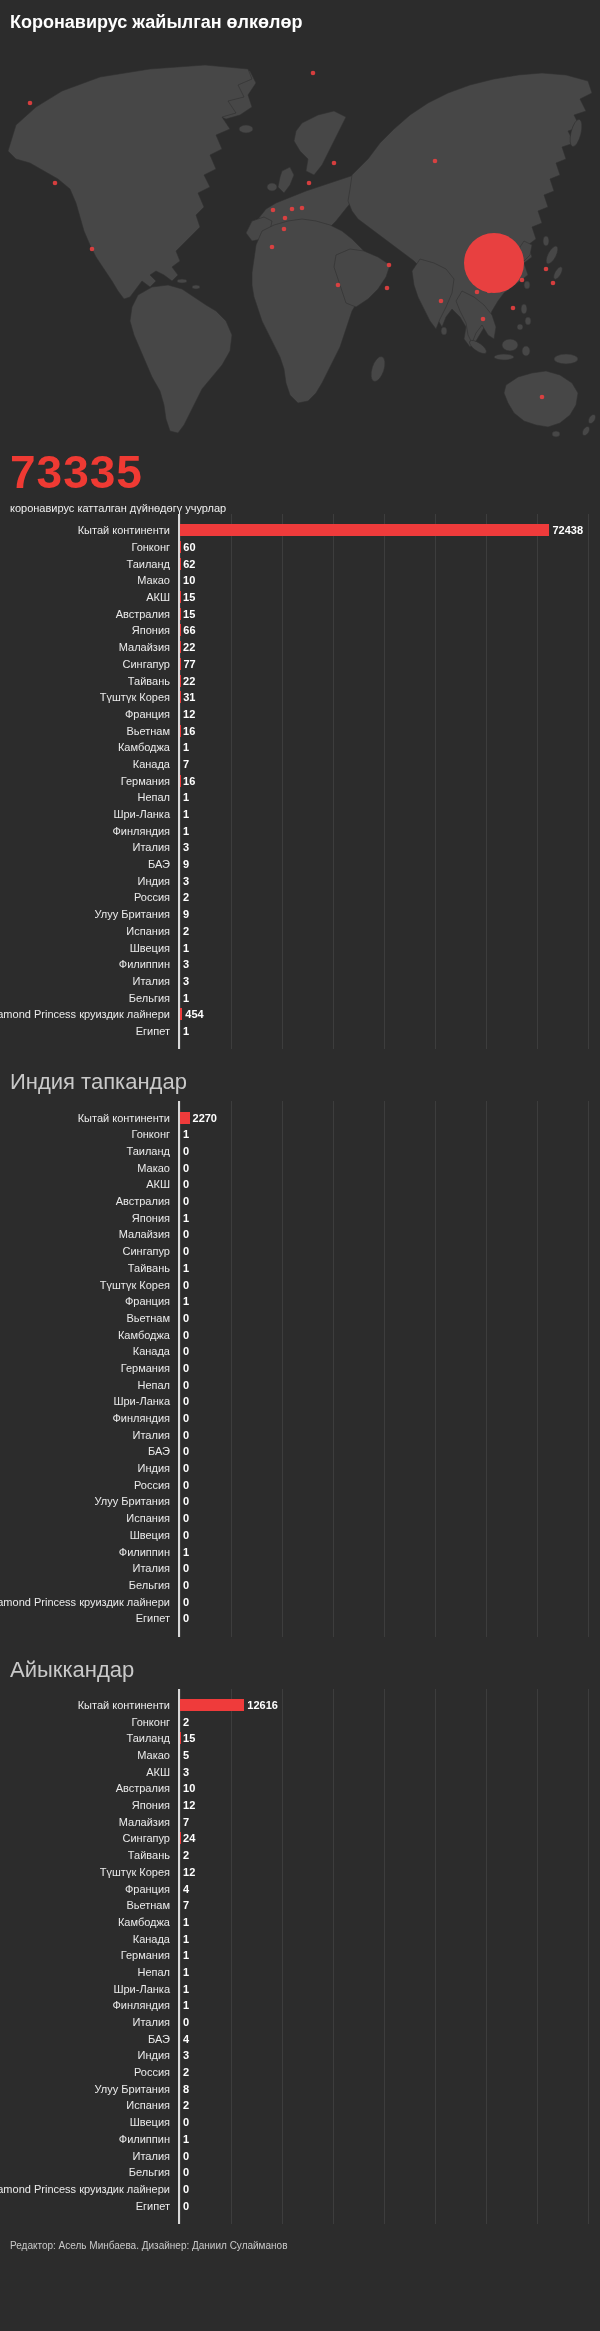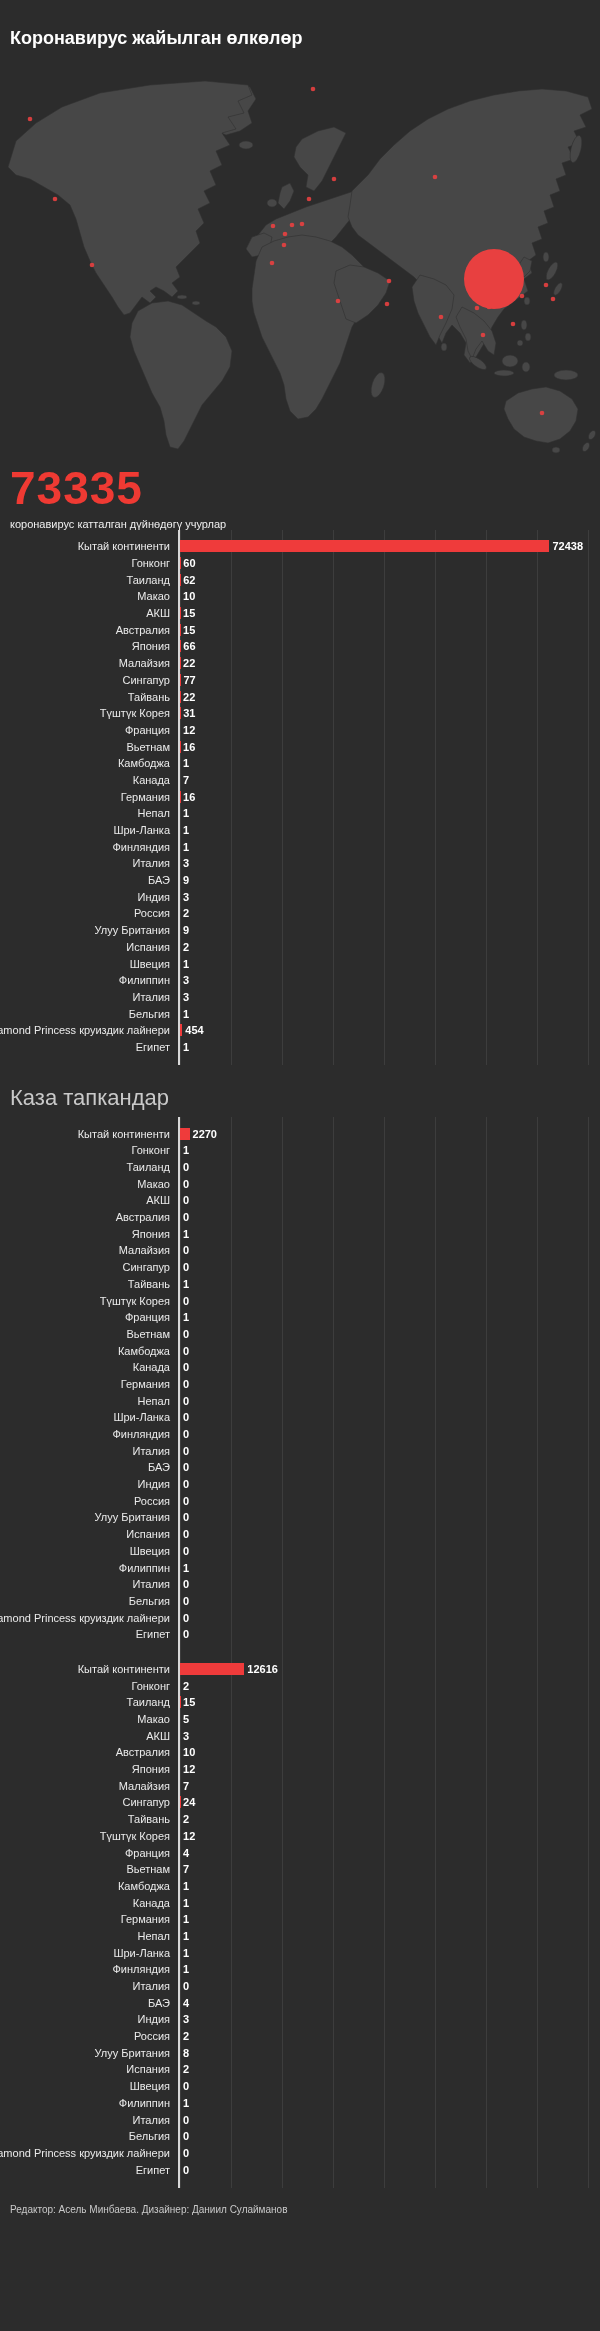--- a/index.html
+++ b/index.html
@@ -1,18 +1,18 @@
 <!DOCTYPE html>
 <html><head>
 <meta charset="utf-8">
 <style>
   html,body{margin:0;padding:0;background:#2c2c2c;}
   body{width:600px;height:2331px;overflow:hidden;font-family:"Liberation Sans","DejaVu Sans",sans-serif;color:#e8e8e8;}
   .page{width:600px;}
-  header{padding:28px 10px 0 10px;}
+  header{padding:12px 10px 0 10px;}
   .title{font-size:18px;font-weight:bold;color:#ffffff;margin:0;}
   .subtitle{font-size:13.5px;font-style:italic;color:#d2d2d2;margin:10px 0 0 0;}
   .map-wrap{margin-top:26px;}
   .map-wrap svg{display:block;}
   .stat{padding:6px 10px 0 10px;}
   .big-number{font-size:46px;font-weight:bold;color:#ef3a33;line-height:1;letter-spacing:1px;}
   .stat-caption{font-size:11px;color:#efefef;margin-top:7px;}
   .chart-section h2{font-size:22px;font-weight:500;color:#c9c9c9;margin:20px 0 6px 10px;}
   .chart{position:relative;padding:8px 0 10px 0;}
   .grid{position:absolute;left:178px;top:0;bottom:0;width:409px;
@@ -342,21 +342,21 @@
           <div class="row">
             <div class="lbl">Египет</div>
             <div class="plot">
               <div class="bar" style="width: 0.01px; background: rgb(239, 59, 59);"></div>
               <div class="val">1</div>
             </div>
           </div>
         </div>
       </section>
       <section class="chart-section">
-        <h2>Каза тапкандар</h2>
+        <h2>Индия тапкандар</h2>
         <div class="chart">
           <div class="grid"></div>
           <div class="row">
             <div class="lbl">Кытай континенти</div>
             <div class="plot">
               <div class="bar" style="width: 9.53px; background: rgb(239, 59, 59);"></div>
               <div class="val">2270</div>
             </div>
           </div>
           <div class="row">
@@ -565,20 +565,21 @@
           <div class="row">
             <div class="lbl">Египет</div>
             <div class="plot">
               <div class="bar" style="width: 0px; background: rgb(239, 59, 59);"></div>
               <div class="val">0</div>
             </div>
           </div>
         </div>
       </section>
       <section class="chart-section">
+        <h2>Айыккандар</h2>
         <div class="chart">
           <div class="grid"></div>
           <div class="row">
             <div class="lbl">Кытай континенти</div>
             <div class="plot">
               <div class="bar" style="width: 64.34px; background: rgb(239, 59, 59);"></div>
               <div class="val">12616</div>
             </div>
           </div>
           <div class="row">

